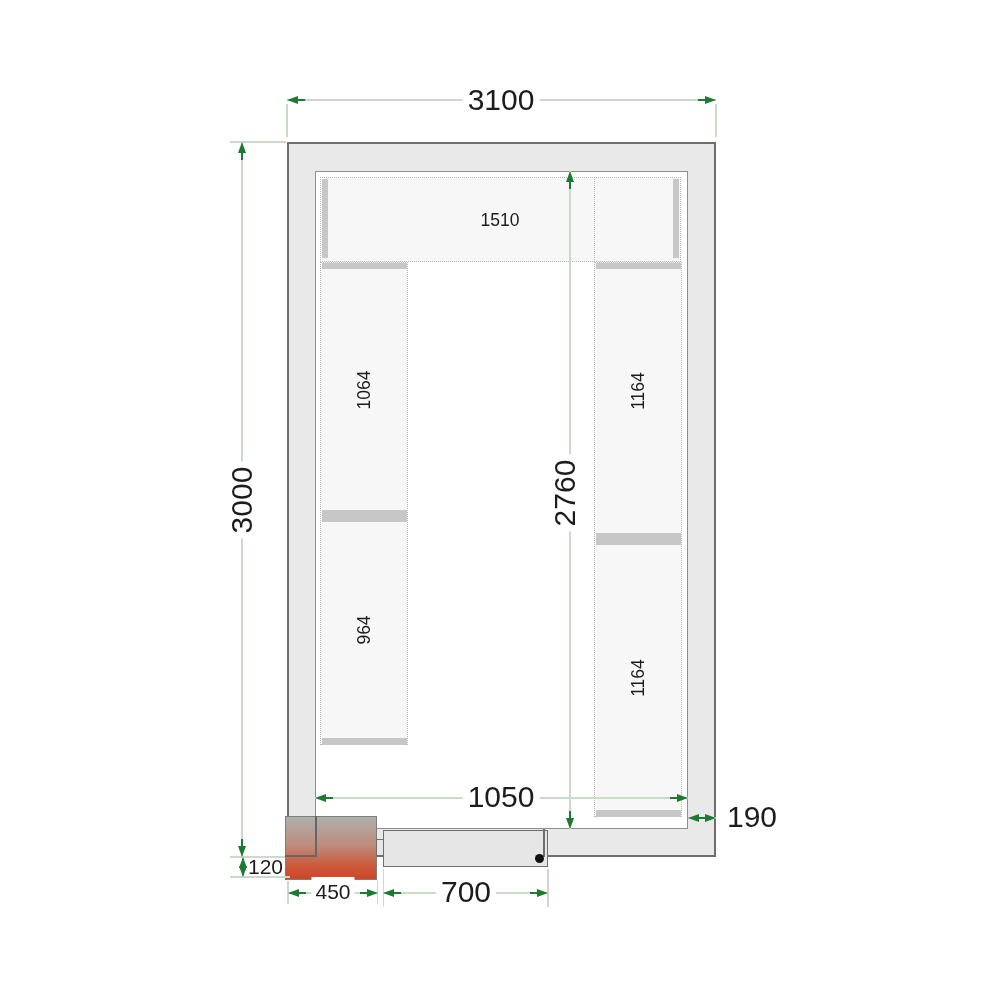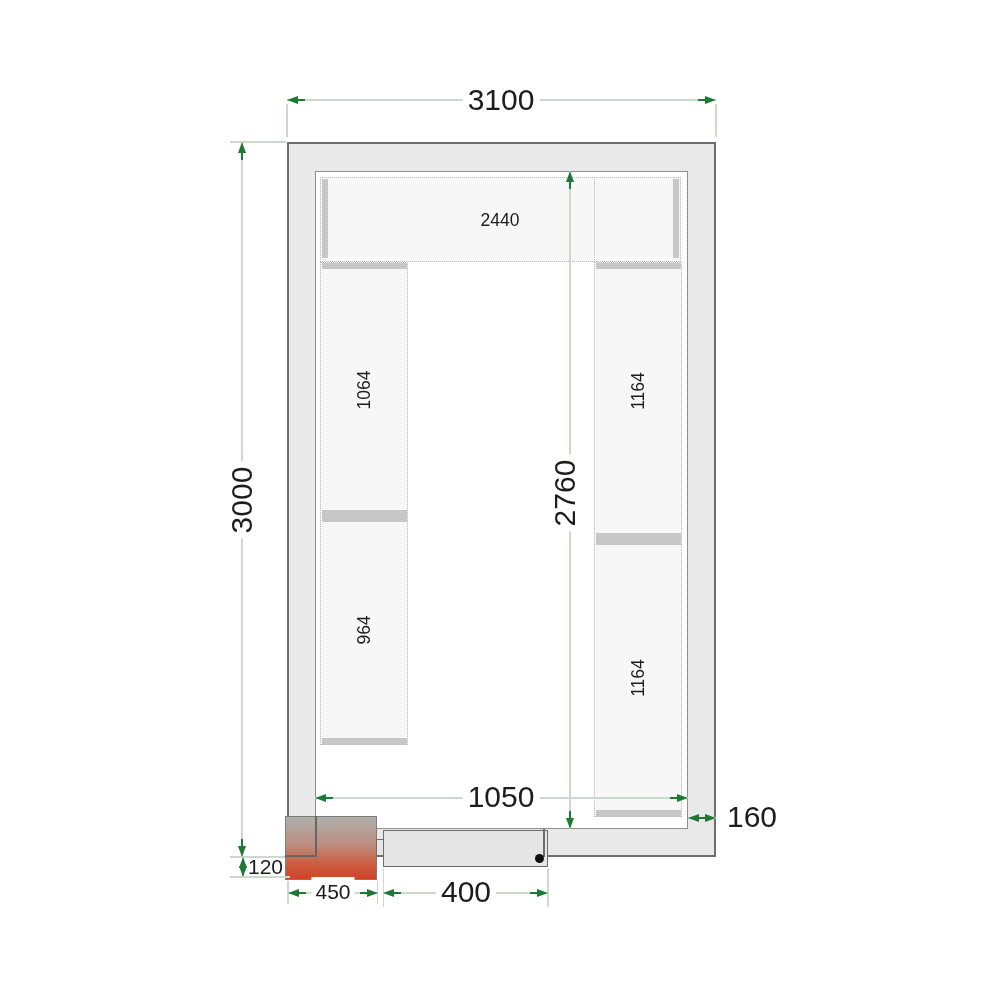--- a/index.html
+++ b/index.html
@@ -68,21 +68,21 @@
   <div class="bar" style="left:321.5px;top:262.5px;width:85px;height:6px"></div>
   <div class="bar" style="left:321.5px;top:510px;width:85px;height:12px"></div>
   <div class="bar" style="left:321.5px;top:738px;width:85px;height:6.5px"></div>
 
   <div class="shelf" style="left:594px;top:262px;width:88px;height:555px"></div>
   <div class="dotline-v" style="left:594px;top:177px;height:85px"></div>
   <div class="bar" style="left:595.5px;top:262.5px;width:85px;height:6px"></div>
   <div class="bar" style="left:595.5px;top:533px;width:85px;height:12px"></div>
   <div class="bar" style="left:595.5px;top:810px;width:85px;height:6.5px"></div>
 
-  <div class="slabel" style="left:500px;top:220px">2440</div>
+  <div class="slabel" style="left:500px;top:220px">1510</div>
   <div class="slabel rot" style="left:364px;top:390px">1064</div>
   <div class="slabel rot" style="left:364px;top:630px">964</div>
   <div class="slabel rot" style="left:638px;top:391px">1164</div>
   <div class="slabel rot" style="left:638px;top:678px">1164</div>
 
   <div class="ln" style="left:287px;top:99.4px;width:429px;height:1.2px"></div>
   <div class="ln" style="left:286.4px;top:104px;width:1.2px;height:33px"></div>
   <div class="ln" style="left:715.4px;top:104px;width:1.2px;height:33px"></div>
   <div class="arr l" style="left:287px;top:96px"></div>
   <div class="arr r" style="left:705px;top:96px"></div>
@@ -101,21 +101,21 @@
   <div class="lab rot" style="left:565px;top:493px">2760</div>
 
   <div class="ln" style="left:315px;top:797.4px;width:373px;height:1.2px"></div>
   <div class="arr l" style="left:315px;top:794px"></div>
   <div class="arr r" style="left:677px;top:794px"></div>
   <div class="lab" style="left:501px;top:797px">1050</div>
 
   <div class="ln" style="left:688px;top:817.4px;width:28px;height:1.2px"></div>
   <div class="arr l" style="left:688px;top:814px"></div>
   <div class="arr r" style="left:705px;top:814px"></div>
-  <div class="lab nobg anchor-l" style="left:727px;top:817px">160</div>
+  <div class="lab nobg anchor-l" style="left:727px;top:817px">190</div>
 
   <div class="unit"></div>
   <div class="dark-ln" style="left:315px;top:816px;width:1.5px;height:41px"></div>
   <div class="dark-ln" style="left:285px;top:855px;width:31px;height:1.5px"></div>
 
   <div class="door"></div>
   <div class="door-notch"></div>
   <div class="jamb"></div>
   <div class="handle"></div>
 
@@ -130,15 +130,15 @@
   <div class="ln" style="left:377px;top:881px;width:1.2px;height:23px"></div>
   <div class="arr l" style="left:288px;top:889px"></div>
   <div class="arr r" style="left:367px;top:889px"></div>
   <div class="lab small" style="left:333px;top:892px">450</div>
 
   <div class="ln" style="left:383px;top:892.4px;width:165px;height:1.2px"></div>
   <div class="ln" style="left:383px;top:869px;width:1.2px;height:38px"></div>
   <div class="ln" style="left:547.4px;top:869px;width:1.2px;height:38px"></div>
   <div class="arr l" style="left:383px;top:889px"></div>
   <div class="arr r" style="left:537px;top:889px"></div>
-  <div class="lab" style="left:466px;top:892px">400</div>
+  <div class="lab" style="left:466px;top:892px">700</div>
 
 </div>
 
 </body></html>

